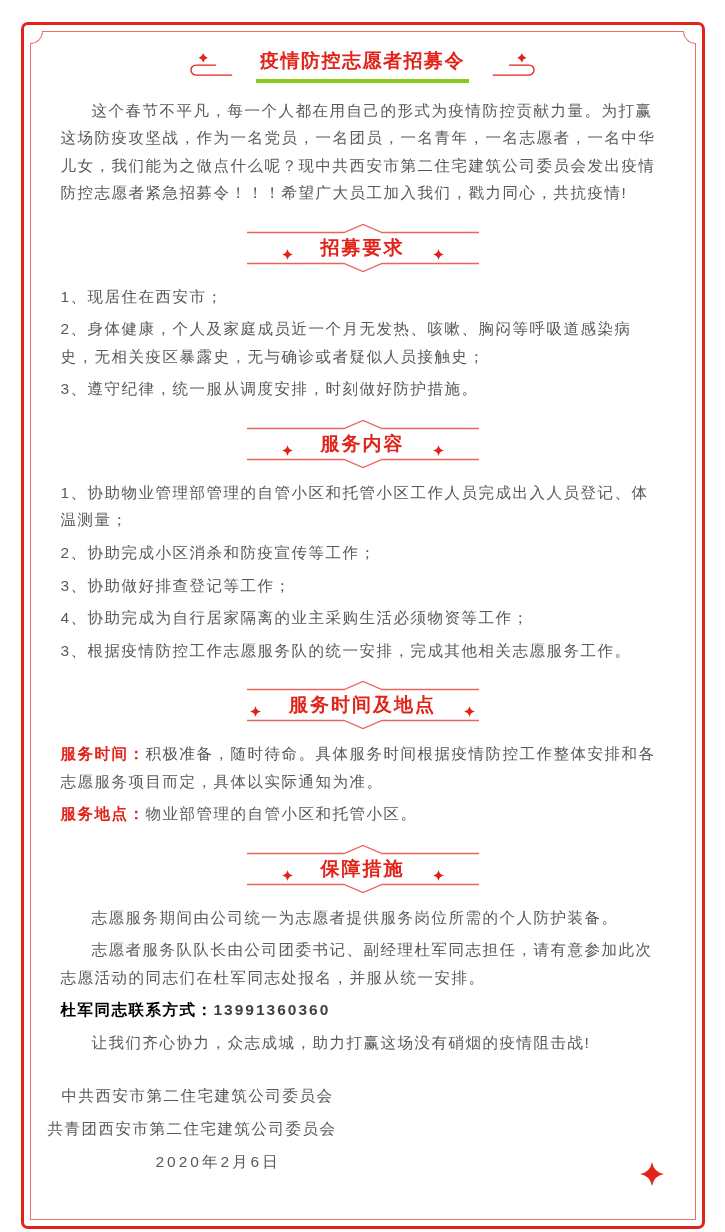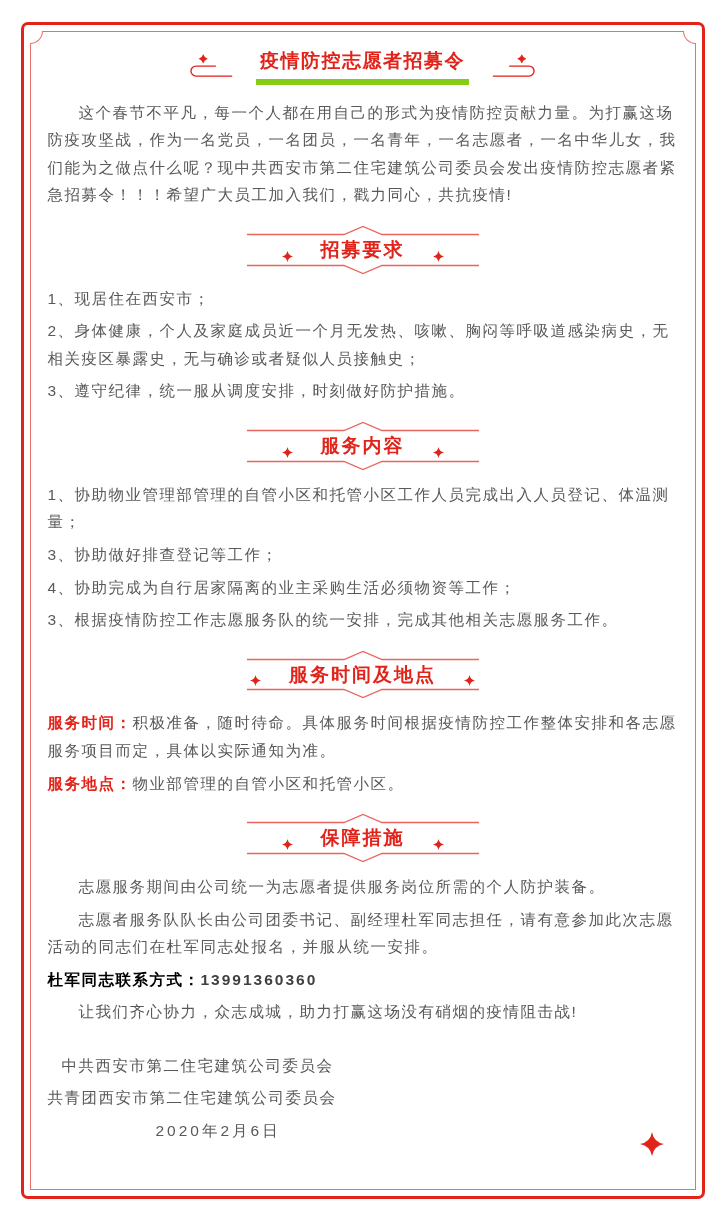--- a/index.html
+++ b/index.html
@@ -30,25 +30,25 @@
 
   .title-row {
     display: flex; align-items: center; justify-content: center;
     gap: 22px; margin: 6px 0 14px;
   }
   .ornament { display: inline-flex; }
   .ornament.flip { transform: scaleX(-1); }
   h1.doc-title {
     font-size: 19px; font-weight: bold; color: #e2231a;
     letter-spacing: 1.5px; line-height: 1.3;
-    border-bottom: 6px solid #84cc16; padding: 0 4px 5px;
+    border-bottom: 4px solid #84cc16; padding: 0 4px 5px;
   }
 
   .body-text { color: #595959; font-size: 15.5px; line-height: 1.78; letter-spacing: 1.5px; }
-  p.para { margin: 3px 0 5px; }
+  p.para { margin: 3px 13px 5px; }
   p.indent { text-indent: 2em; }
 
   .sec-head {
     display: flex; flex-direction: column; align-items: center;
     width: 232px; margin: 16px auto 10px;
   }
   .sec-head svg.chev { width: 100%; height: 12px; display: block; }
   .sec-title-row { display: flex; align-items: flex-end; gap: 28px; padding: 1px 0; }
   h2.sec-title {
     font-size: 19px; font-weight: bold; color: #e2231a; letter-spacing: 2px; line-height: 1.25;
@@ -142,20 +142,21 @@
               <path d="M10 0 Q11.5 8.5 20 10 Q11.5 11.5 10 20 Q8.5 11.5 0 10 Q8.5 8.5 10 0 Z" fill="#e2231a"></path>
             </svg>
           </span>
       </div>
       <svg class="chev" viewBox="0 0 220 12" preserveAspectRatio="none">
           <path d="M0 2.5 H92 L110 10.5 L128 2.5 H220" stroke="rgba(226,35,26,0.7)" stroke-width="1.3" fill="none"></path>
         </svg>
     </div>
     <div class="body-text">
       <p class="para">1、协助物业管理部管理的自管小区和托管小区工作人员完成出入人员登记、体温测量；</p>
+      <p class="para">2、协助完成小区消杀和防疫宣传等工作；</p>
       <p class="para">3、协助做好排查登记等工作；</p>
       <p class="para">4、协助完成为自行居家隔离的业主采购生活必须物资等工作；</p>
       <p class="para">3、根据疫情防控工作志愿服务队的统一安排，完成其他相关志愿服务工作。</p>
     </div>
 
     <div class="sec-head">
       <svg class="chev" viewBox="0 0 220 12" preserveAspectRatio="none">
           <path d="M0 9.5 H92 L110 1.5 L128 9.5 H220" stroke="rgba(226,35,26,0.7)" stroke-width="1.3" fill="none"></path>
         </svg>
       <div class="sec-title-row">

